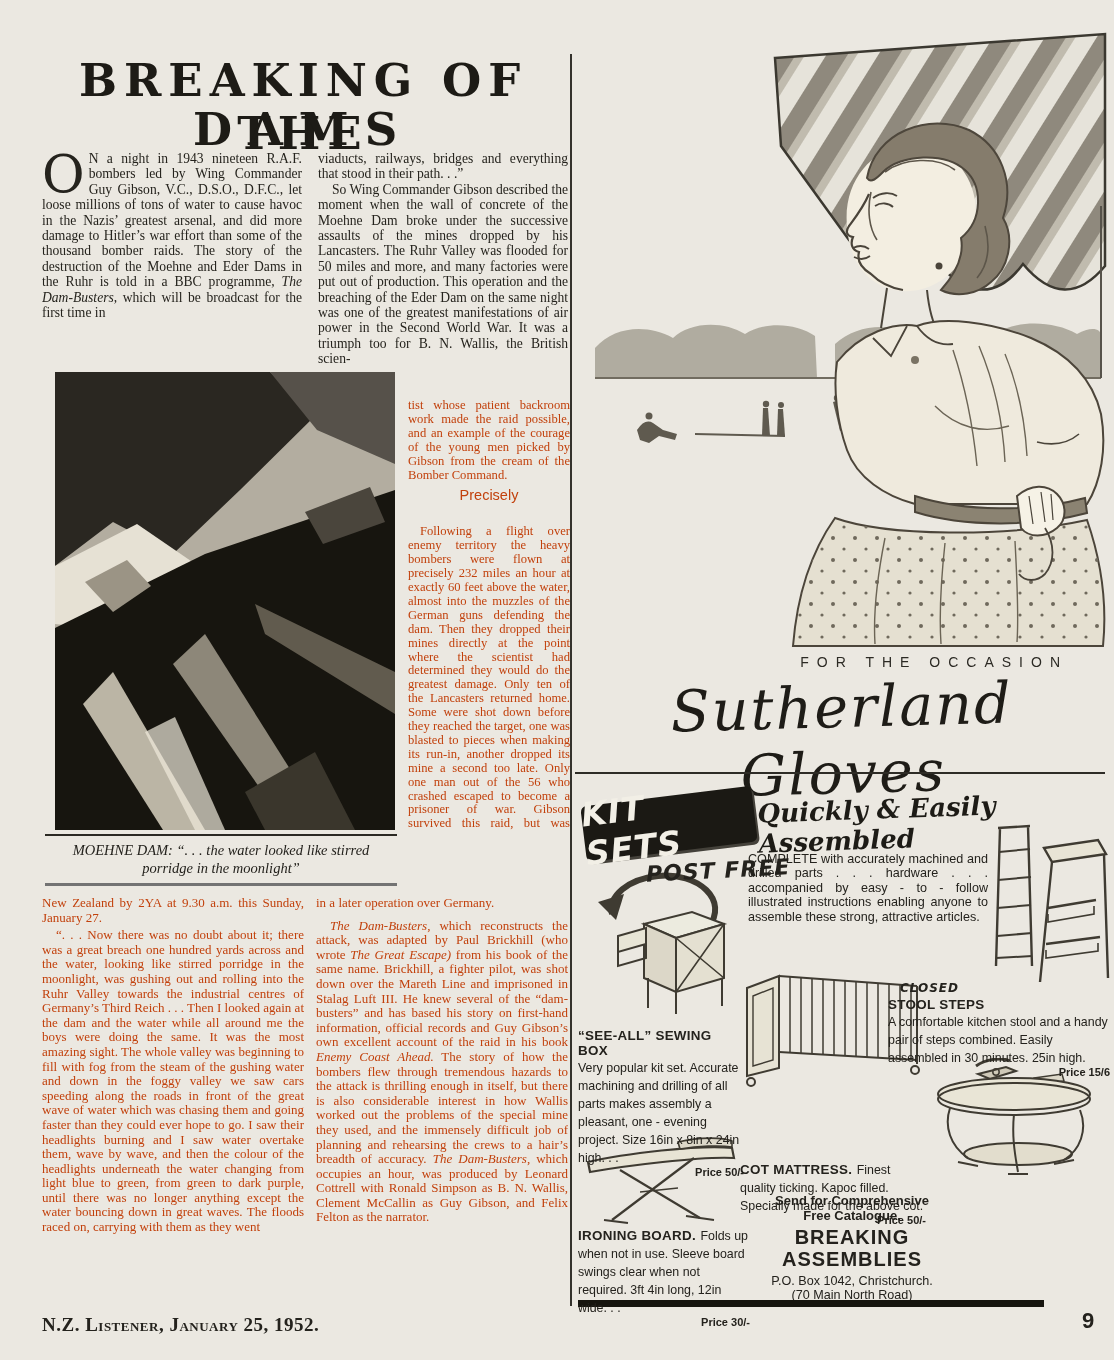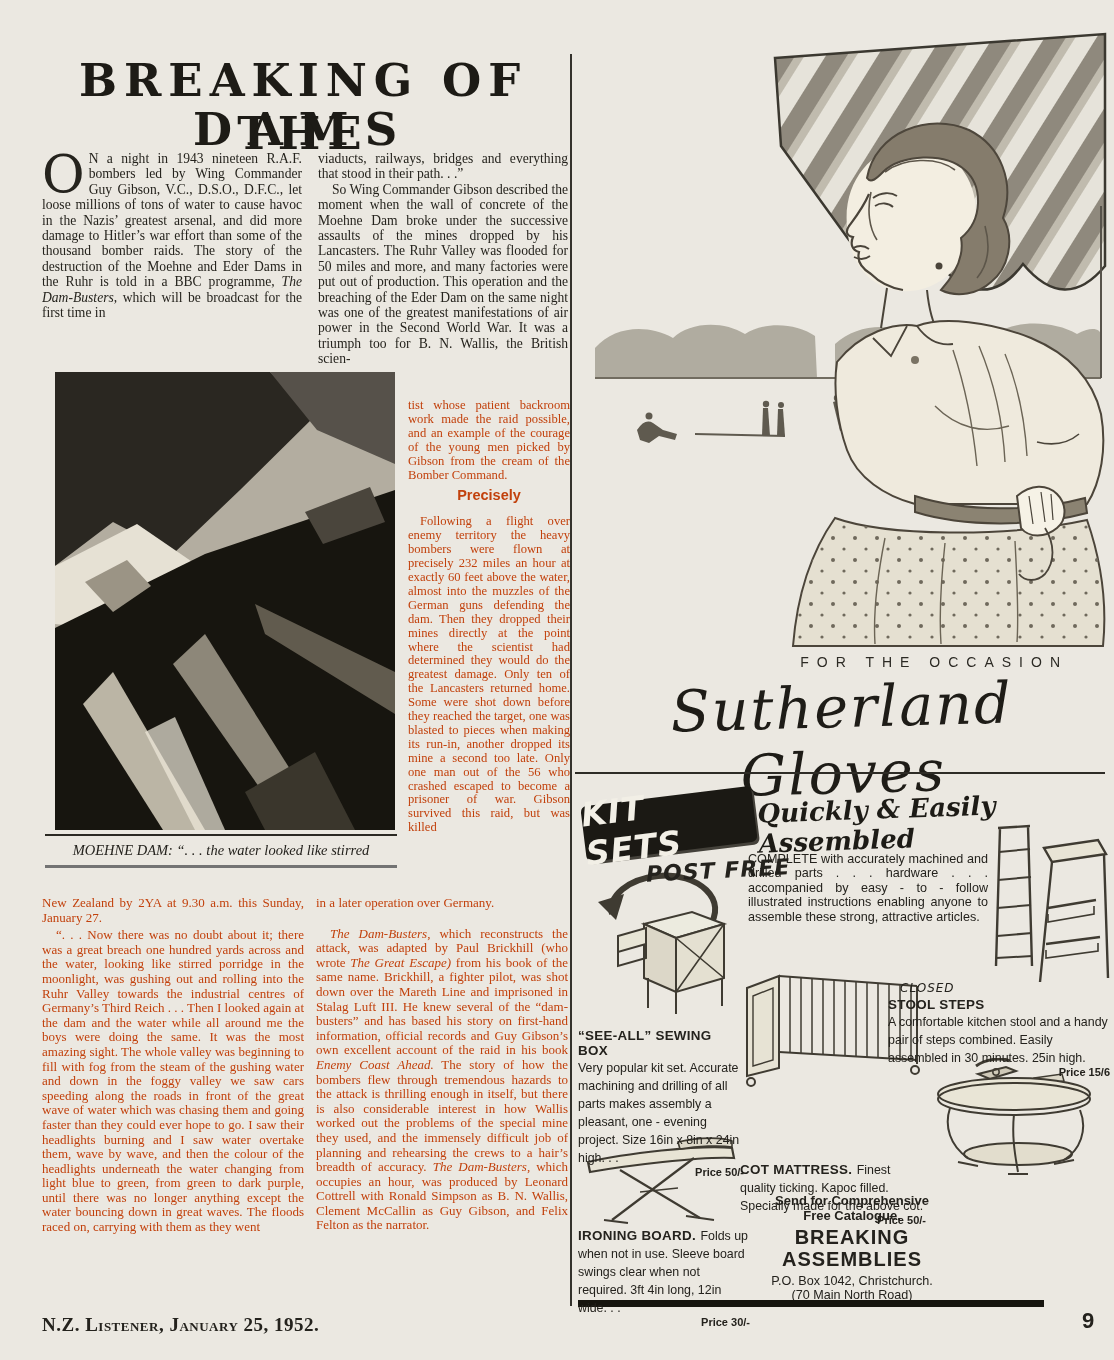--- a/index.html
+++ b/index.html
@@ -8,22 +8,22 @@
   .abs{position:absolute;}
   
   .headline{left:38px;width:530px;text-align:center;font-family:"DejaVu Serif",serif;
             font-weight:700;color:#1d1b16;}
   .hl1{top:54px;font-size:45px;letter-spacing:7px;}
   .hl2{top:103px;font-size:45px;letter-spacing:16px;}
   .coltext{font-size:13.6px;line-height:15.4px;text-align:justify;color:#25231d;}
   .colsm{font-size:12.6px;line-height:13.9px;text-align:justify;color:#c2410c;}
   .dropcap{float:left;font-family:"DejaVu Serif",serif;font-size:52px;line-height:42px;
            padding:2px 4px 0 0;font-weight:400;}
-  .subhead{text-align:center;font-family:"Liberation Sans",sans-serif;font-weight:700;
-           font-size:14.5px;margin:7px 0 12px 0;}
+  .subhead{text-align:center;font-family:"Liberation Sans",sans-serif;font-weight:400;
+           font-size:14.5px;margin:7px 0 22px 0;}
   .it{font-style:italic;}
   .photo-frame{left:55px;top:372px;width:340px;height:458px;}
   .caption{left:45px;top:834px;width:352px;border-top:2px solid #2b2923;border-bottom:3px solid #737373;
            padding:5px 0 6px 0;text-align:center;font-style:italic;font-size:14.5px;line-height:18px;}
   .divider{left:570px;top:54px;height:1252px;width:1px;border-left:2px solid #34322c;}
   .footer{left:42px;top:1314px;font-variant:small-caps;font-weight:700;font-size:19px;letter-spacing:.5px;}
   .pageno{left:1082px;top:1308px;font-family:"Liberation Sans",sans-serif;font-weight:800;font-size:22px;}
   
   .occasion{left:790px;top:654px;width:278px;text-align:right;font-family:"Liberation Sans",sans-serif;
             font-size:14px;letter-spacing:8px;color:#2c2a24;}
@@ -34,21 +34,21 @@
   .sans{font-family:"Liberation Sans",sans-serif;}
   .banner{left:583px;top:796px;width:172px;height:56px;background:#1b1914;color:#f2efe6;
           transform:rotate(-7deg);display:flex;align-items:center;justify-content:center;
           font-family:"DejaVu Sans",sans-serif;font-style:italic;font-weight:800;font-size:33px;
           letter-spacing:1px;border-radius:6px;box-shadow:2px 3px 0 #44413a;}
   .adscript{left:758px;top:794px;width:270px;font-family:"DejaVu Serif",serif;font-style:italic;
             font-weight:700;font-size:26px;transform:rotate(-2deg);color:#1d1b16;}
   .postfree{left:646px;top:858px;font-family:"DejaVu Sans",sans-serif;font-style:italic;font-weight:800;
             font-size:22px;transform:rotate(-3deg);letter-spacing:1px;z-index:3;}
   .adintro{left:748px;top:852px;width:240px;font-size:12.6px;line-height:14.4px;text-align:justify;z-index:2;}
-  .closedlbl{left:900px;top:981px;font-family:"DejaVu Sans",sans-serif;font-style:italic;font-weight:400;
+  .closedlbl{left:900px;top:981px;font-family:"DejaVu Sans",sans-serif;font-style:italic;font-weight:700;
              font-size:12px;letter-spacing:1px;z-index:3;}
   .item{z-index:2;}
   .item-head{font-weight:700;font-size:13.4px;letter-spacing:.3px;}
   .item-desc{font-size:12.4px;line-height:13.8px;text-align:justify;}
   .price{font-weight:700;text-align:right;font-size:11px;}
   .cat{line-height:1.12;text-align:center;}
   .cat .b13{font-weight:700;font-size:13px;}
   .cat .co{font-weight:800;font-size:20px;letter-spacing:1px;}
   .cat .ad12{font-size:12.6px;}
   .blackbar{left:578px;top:1300px;width:466px;height:7px;background:#17150f;}
@@ -89,30 +89,31 @@
   </div>
 
   <div class="abs colsm" style="left:408px;top:399px;width:162px;height:432px;overflow:hidden;">
     <div>tist whose patient backroom work made the raid possible, and an example of the courage of the young men picked by Gibson from the cream of the Bomber Command.</div>
     <div class="subhead">Precisely</div>
     <div style="text-indent:12px;">Following a flight over enemy territory the heavy bombers were flown at precisely 232 miles an hour at exactly 60 feet above the water, almost into the muzzles of the German guns defending the dam. Then they dropped their mines directly at the point where the scientist had determined they would do the greatest damage. Only ten of the Lancasters returned home. Some were shot down before they reached the target, one was blasted to pieces when making its run-in, another dropped its mine a second too late. Only one man out of the 56 who crashed escaped to become a prisoner of war. Gibson survived this raid, but was killed</div>
   </div>
 
   <div class="abs caption">
     <div>MOEHNE DAM: “. . . the water looked like stirred</div>
+    <div>porridge in the moonlight”</div>
   </div>
 
   <div class="abs colsm" style="left:42px;top:896px;width:262px;height:410px;overflow:hidden;font-size:13px;line-height:14.6px;">
     <div>New Zealand by 2YA at 9.30 a.m. this Sunday, January 27.</div>
     <div style="text-indent:14px;margin-top:3px;">“. . . Now there was no doubt about it; there was a great breach one hundred yards across and the water, looking like stirred porridge in the moonlight, was gushing out and rolling into the Ruhr Valley towards the industrial centres of Germany’s Third Reich . . . Then I looked again at the dam and the water while all around me the boys were doing the same. It was the most amazing sight. The whole valley was beginning to fill with fog from the steam of the gushing water and down in the foggy valley we saw cars speeding along the roads in front of the great wave of water which was chasing them and going faster than they could ever hope to go. I saw their headlights burning and I saw water overtake them, wave by wave, and then the colour of the headlights underneath the water changing from light blue to green, from green to dark purple, until there was no longer anything except the water bouncing down in great waves. The floods raced on, carrying with them as they went</div>
   </div>
 
   <div class="abs colsm" style="left:316px;top:896px;width:252px;height:412px;overflow:hidden;font-size:13px;line-height:14.6px;">
     <div>in a later operation over Germany.</div>
-    <div style="text-indent:14px;margin-top:16px;">
+    <div style="text-indent:14px;margin-top:8px;">
       <span class="it">The Dam-Busters</span><span>, which reconstructs the attack, was adapted by Paul Brickhill (who wrote </span><span class="it">The Great Escape)</span><span> from his book of the same name. Brickhill, a fighter pilot, was shot down over the Mareth Line and imprisoned in Stalag Luft III. He knew several of the “dam-busters” and has based his story on first-hand information, official records and Guy Gibson’s own excellent account of the raid in his book </span><span class="it">Enemy Coast Ahead.</span><span> The story of how the bombers flew through tremendous hazards to the attack is thrilling enough in itself, but there is also considerable interest in how Wallis worked out the problems of the special mine they used, and the immensely difficult job of planning and rehearsing the crews to a hair’s breadth of accuracy. </span><span class="it">The Dam-Busters</span><span>, which occupies an hour, was produced by Leonard Cottrell with Ronald Simpson as B. N. Wallis, Clement McCallin as Guy Gibson, and Felix Felton as the narrator.</span>
     </div>
   </div>
 
   <div class="abs divider"></div>
   <div class="abs footer">N.Z. Listener, January 25, 1952.</div>
   <div class="abs pageno">9</div>
 
   <div class="abs" style="left:585px;top:26px;width:525px;height:628px;">
     <svg width="525" height="628" viewBox="0 0 525 628">

